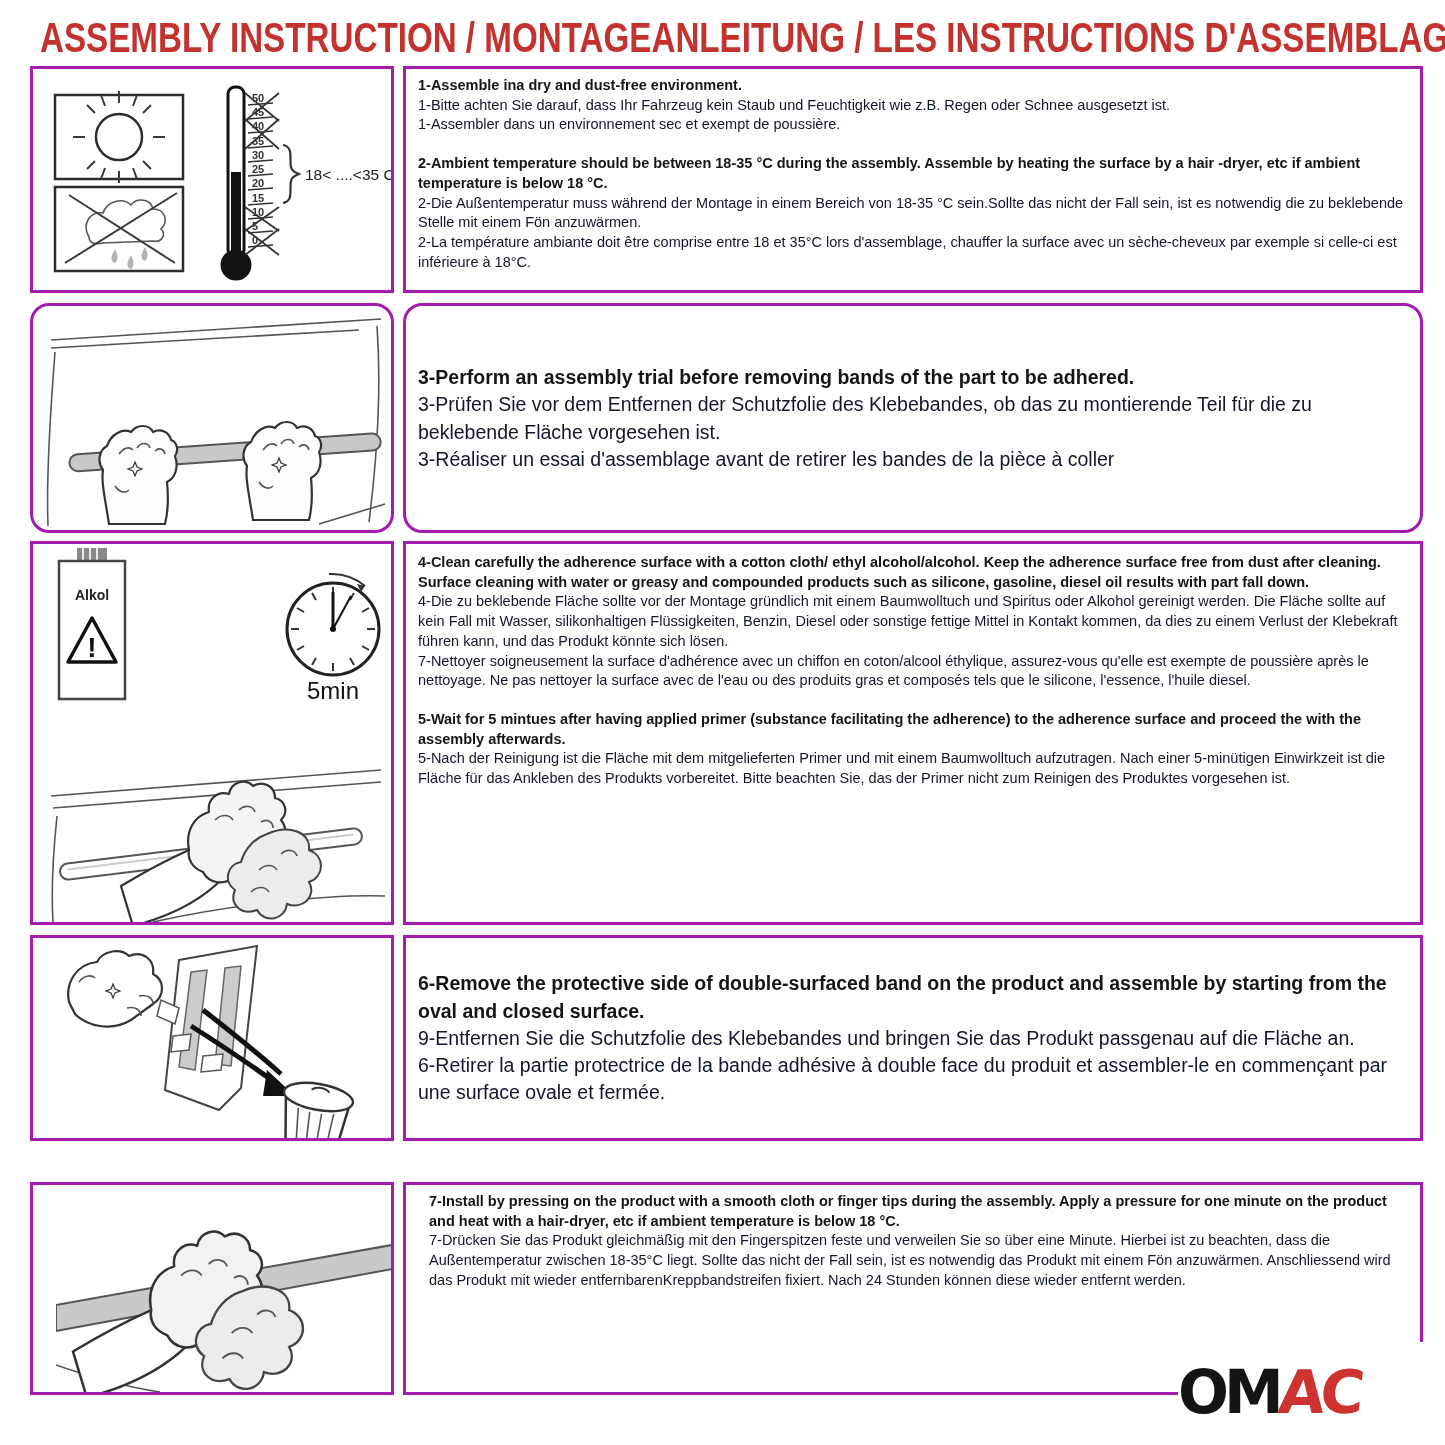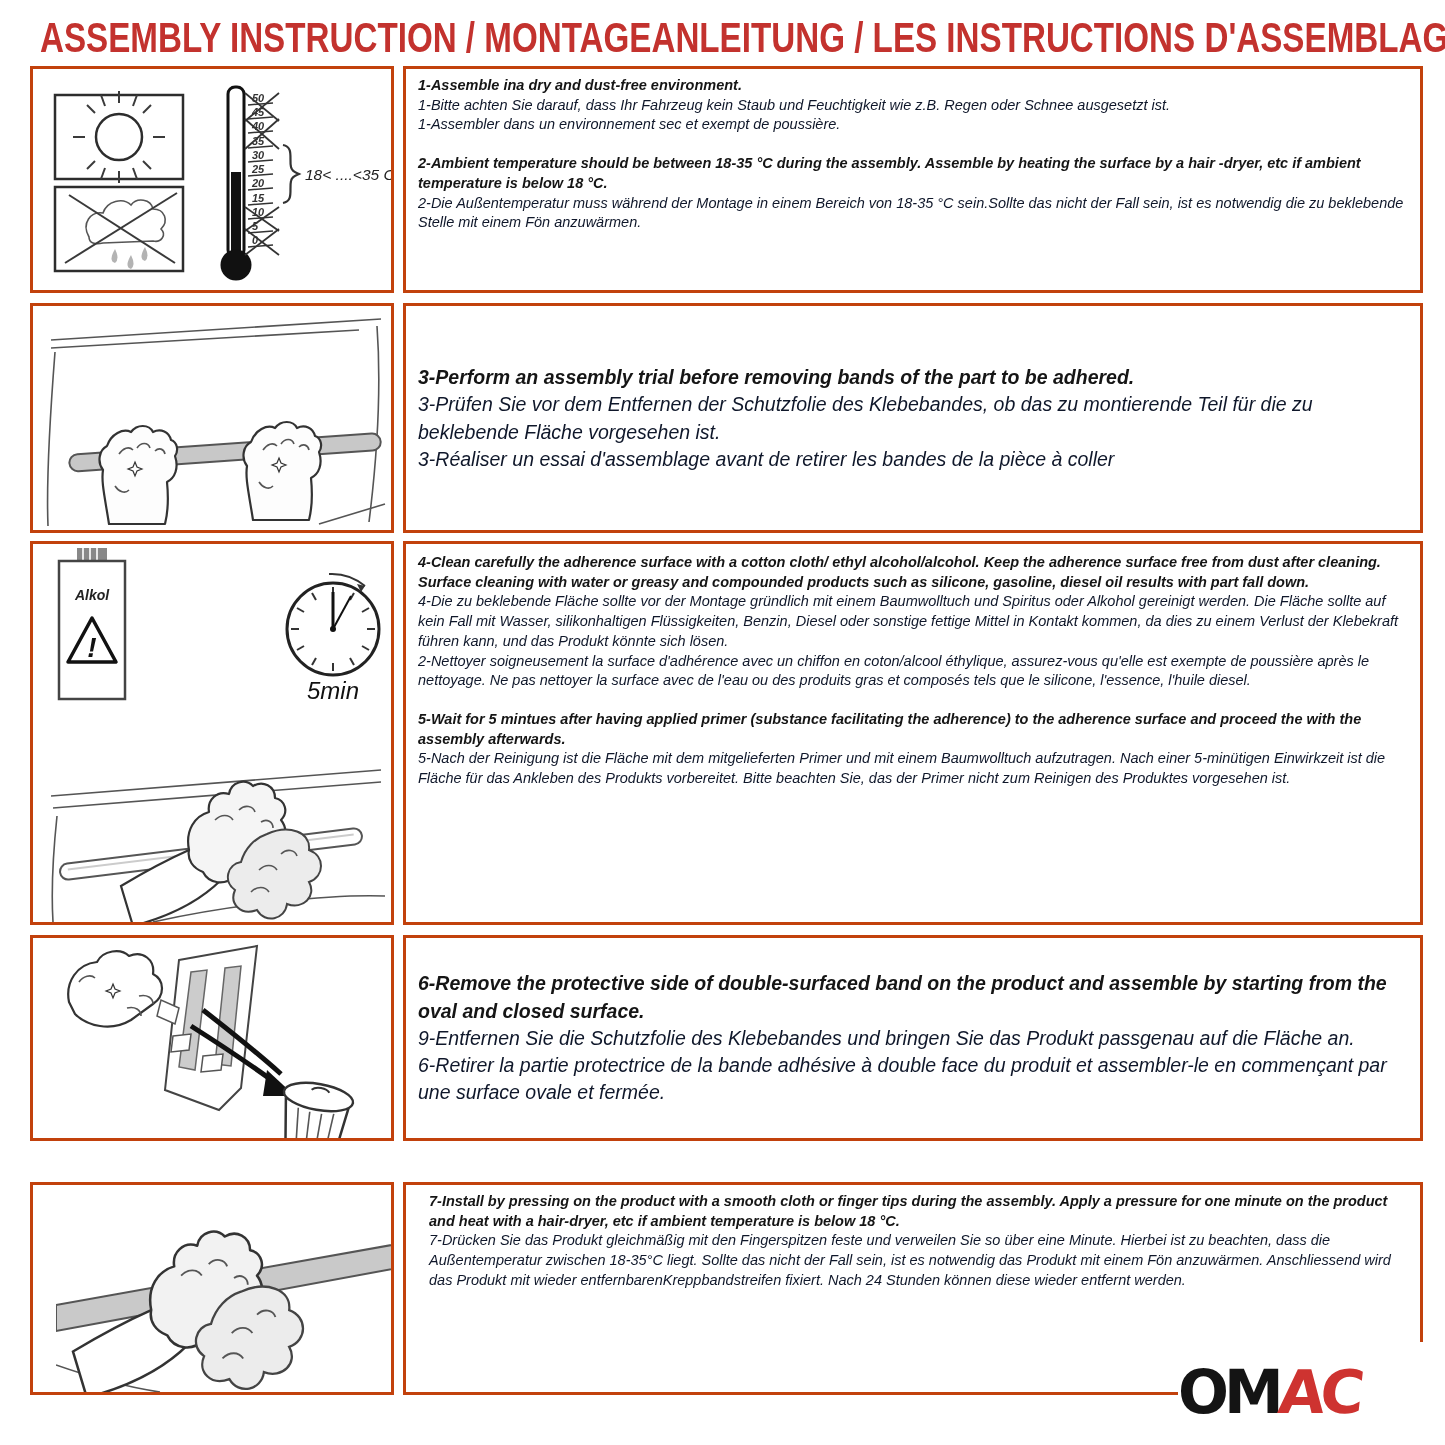--- a/index.html
+++ b/index.html
@@ -6,26 +6,26 @@
   body { width:1445px; height:1445px; position:relative; overflow:hidden;
          font-family:"Liberation Sans", sans-serif; }
 
   .page-title {
     position:absolute; left:40px; top:14px;
     font-size:42px; font-weight:bold; color:#c3322e;
     white-space:nowrap; letter-spacing:0px;
     transform:scaleX(0.79); transform-origin:left top;
   }
 
-  .box { position:absolute; box-sizing:border-box; border:3px solid #c2410c; background:#fff;font-style:italic; }
+  .box { position:absolute; box-sizing:border-box; border:3px solid #a21caf; background:#fff; }
   .illus-box { left:30px; width:364px; overflow:hidden; }
   .text-box  { left:403px; width:1020px; overflow:hidden; padding:7px 14px 6px 12px; }
 
   .r1 { top:66px;   height:227px; }
-  .r2 { top:303px;  height:230px; }
+  .r2 { top:303px;  height:230px;border-radius:19px; }
   .r3 { top:541px;  height:384px; }
   .r4 { top:935px;  height:206px; }
   .r5 { top:1182px; height:213px;padding-left:23px; }
 
   .vcenter { display:flex; flex-direction:column; justify-content:center; }
 
   .size-s { font-size:14.5px; line-height:1.36; }
   .size-l { font-size:19.5px; line-height:1.4; }
   p { margin:0; }
   p.bold { font-weight:700; color:#151515; }
@@ -128,20 +128,21 @@
       <text x="272" y="111" font-size="15.5" fill="#222">18&lt; ....&lt;35 C</text>
     </g>
   </svg>
 </div>
 <div class="box text-box r1 size-s">
   <p class="bold">1-Assemble ina dry and dust-free environment.</p>
   <p class="reg">1-Bitte achten Sie darauf, dass Ihr Fahrzeug kein Staub und Feuchtigkeit wie z.B. Regen oder Schnee ausgesetzt ist.</p>
   <p class="reg">1-Assembler dans un environnement sec et exempt de poussière.</p>
   <p class="bold gap">2-Ambient temperature should be between 18-35 °C  during the assembly. Assemble by heating the surface by a hair -dryer, etc if ambient temperature is below 18 °C.</p>
   <p class="reg">2-Die Außentemperatur muss während der Montage in einem Bereich von 18-35 °C  sein.Sollte das nicht der Fall sein, ist es notwendig die zu beklebende Stelle mit einem Fön anzuwärmen.</p>
+  <p class="reg">2-La température ambiante doit être comprise entre 18 et 35°C lors d'assemblage, chauffer la surface avec un sèche-cheveux par exemple si celle-ci est inférieure à 18°C.</p>
 </div>
 
 <div class="box illus-box r2">
   <svg width="358" height="224" viewBox="0 0 358 224">
     <g class="thin">
       <path d="M18,34 L348,13"></path>
       <path d="M18,42 L326,24"></path>
       <path d="M22,46 C17,110 13,170 15,220"></path>
       <path d="M344,20 C349,90 343,160 336,216"></path>
       <path d="M286,218 L352,198"></path>
@@ -233,21 +234,21 @@
         <path d="M78,94 C84,88 92,88 96,94" class="thin"></path>
         <path d="M100,78 C106,72 114,74 116,80" class="thin"></path>
         <path d="M70,116 C76,110 84,110 88,116" class="thin"></path>
       </g>
     </g>
   </svg>
 </div>
 <div class="box text-box r3 size-s" style="padding-top:9px;">
   <p class="bold">4-Clean carefully the adherence surface with a cotton cloth/ ethyl alcohol/alcohol. Keep the adherence surface free from dust after cleaning. Surface cleaning with water or greasy and compounded products such as silicone, gasoline, diesel oil results with part fall down.</p>
   <p class="reg">4-Die zu beklebende Fläche sollte vor der Montage gründlich mit einem Baumwolltuch und Spiritus oder Alkohol gereinigt werden. Die Fläche sollte auf kein Fall mit Wasser, silikonhaltigen Flüssigkeiten, Benzin, Diesel oder sonstige fettige Mittel in Kontakt kommen, da dies zu einem Verlust der Klebekraft führen kann, und das Produkt könnte sich lösen.</p>
-  <p class="reg">2-Nettoyer soigneusement la surface d'adhérence avec un chiffon en coton/alcool éthylique, assurez-vous qu'elle est exempte de poussière après le nettoyage. Ne pas nettoyer la surface avec de l'eau ou des produits gras et composés tels que le silicone, l'essence, l'huile diesel.</p>
+  <p class="reg">7-Nettoyer soigneusement la surface d'adhérence avec un chiffon en coton/alcool éthylique, assurez-vous qu'elle est exempte de poussière après le nettoyage. Ne pas nettoyer la surface avec de l'eau ou des produits gras et composés tels que le silicone, l'essence, l'huile diesel.</p>
   <p class="bold gap">5-Wait for 5 mintues after having applied primer (substance facilitating the adherence) to the adherence surface and proceed the with the assembly afterwards.</p>
   <p class="reg">5-Nach der Reinigung ist die Fläche mit dem mitgelieferten Primer und mit einem Baumwolltuch aufzutragen. Nach einer 5-minütigen Einwirkzeit ist die Fläche für das Ankleben des Produkts vorbereitet. Bitte beachten Sie, das der Primer nicht zum Reinigen des Produktes vorgesehen ist.</p>
 </div>
 
 <div class="box illus-box r4">
   <svg width="358" height="233" viewBox="0 0 358 233">
     <g>
       <path d="M146,22 L224,8 L208,150 L186,172 L132,152 Z" fill="#fff" stroke="#444" stroke-width="2"></path>
       <path d="M158,34 L174,32 L162,132 L146,129 Z" fill="#cccccc" stroke="#666" stroke-width="1.5"></path>
       <path d="M192,30 L208,28 L198,128 L182,126 Z" fill="#cccccc" stroke="#666" stroke-width="1.5"></path>

